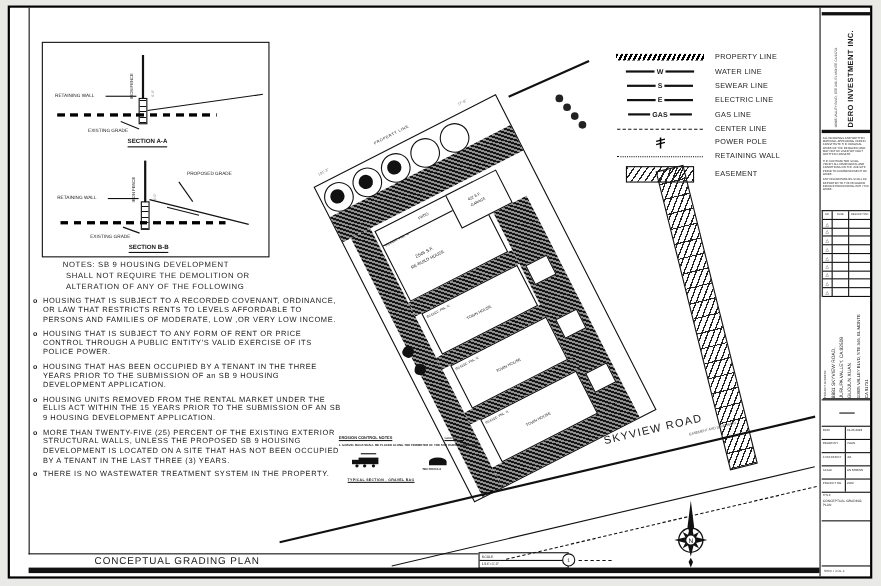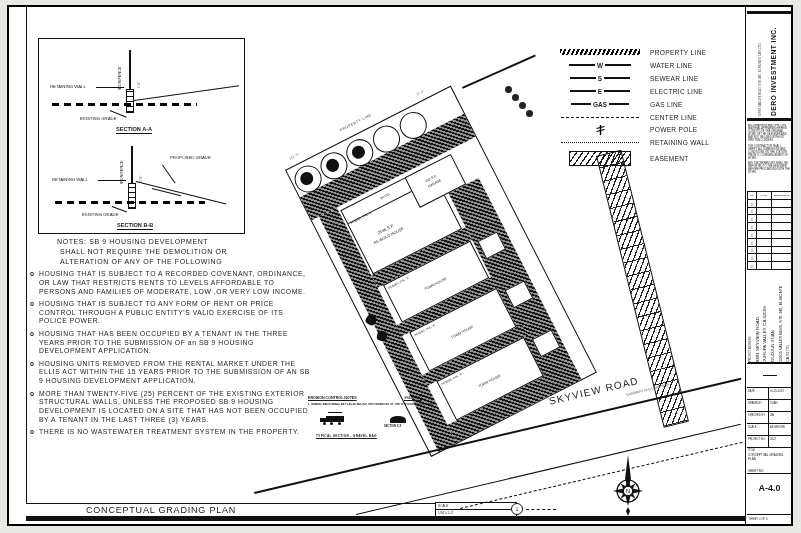--- a/index.html
+++ b/index.html
@@ -358,20 +358,16 @@
     <div style="display:flex;border-bottom:.6px solid #111;height:11px;">
       <div class="t" style="width:19px;font-size:2.6px;border-right:.6px solid #111;padding:2px 1px 0;">PROJECT NO.</div>
       <div class="t" style="flex:1;font-size:2.7px;padding:2px 1px 0;">2022</div>
     </div>
     <div style="border-bottom:.8px solid #111;height:23px;padding:1px;">
       <div class="t" style="font-size:2.6px;">TITLE</div>
       <div class="t" style="font-size:3px;white-space:normal;line-height:3.8px;margin-top:2px;color:#222;">CONCEPTUAL GRADING PLAN</div>
     </div>
   </div>
 
-  <div class="a" style="left:747px;top:467px;width:45px;height:47px;">
-    <div class="t" style="font-size:3px;padding:2px 1px;">SHEET NO.</div>
-    <div class="t" style="font-size:9px;font-weight:bold;text-align:center;margin-top:8px;">A-4.0</div>
-  </div>
   <div class="a ln" style="left:747px;top:514px;width:45px;height:.8px;"></div>
   <div class="a t" style="left:749px;top:517px;font-size:2.8px;color:#333;">SHEET 4 OF 4</div>
 
 </div>
 
 </body></html>

